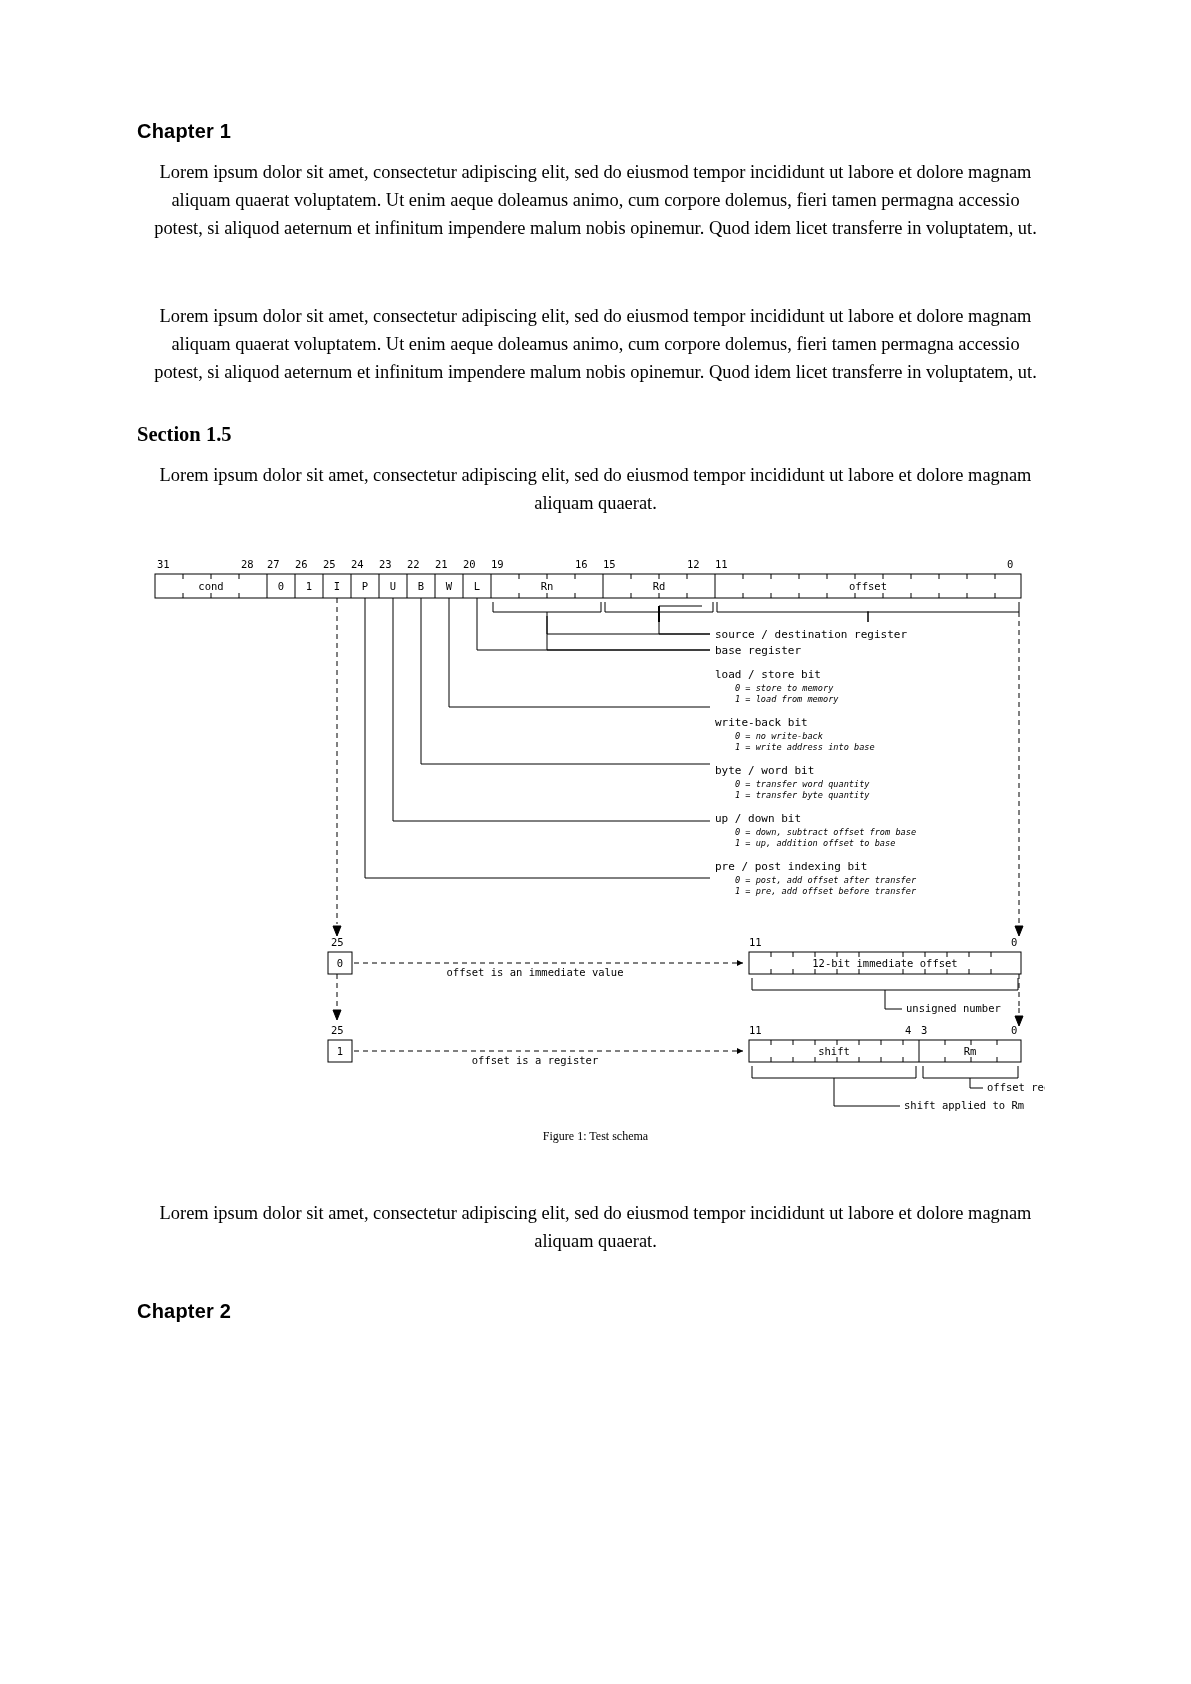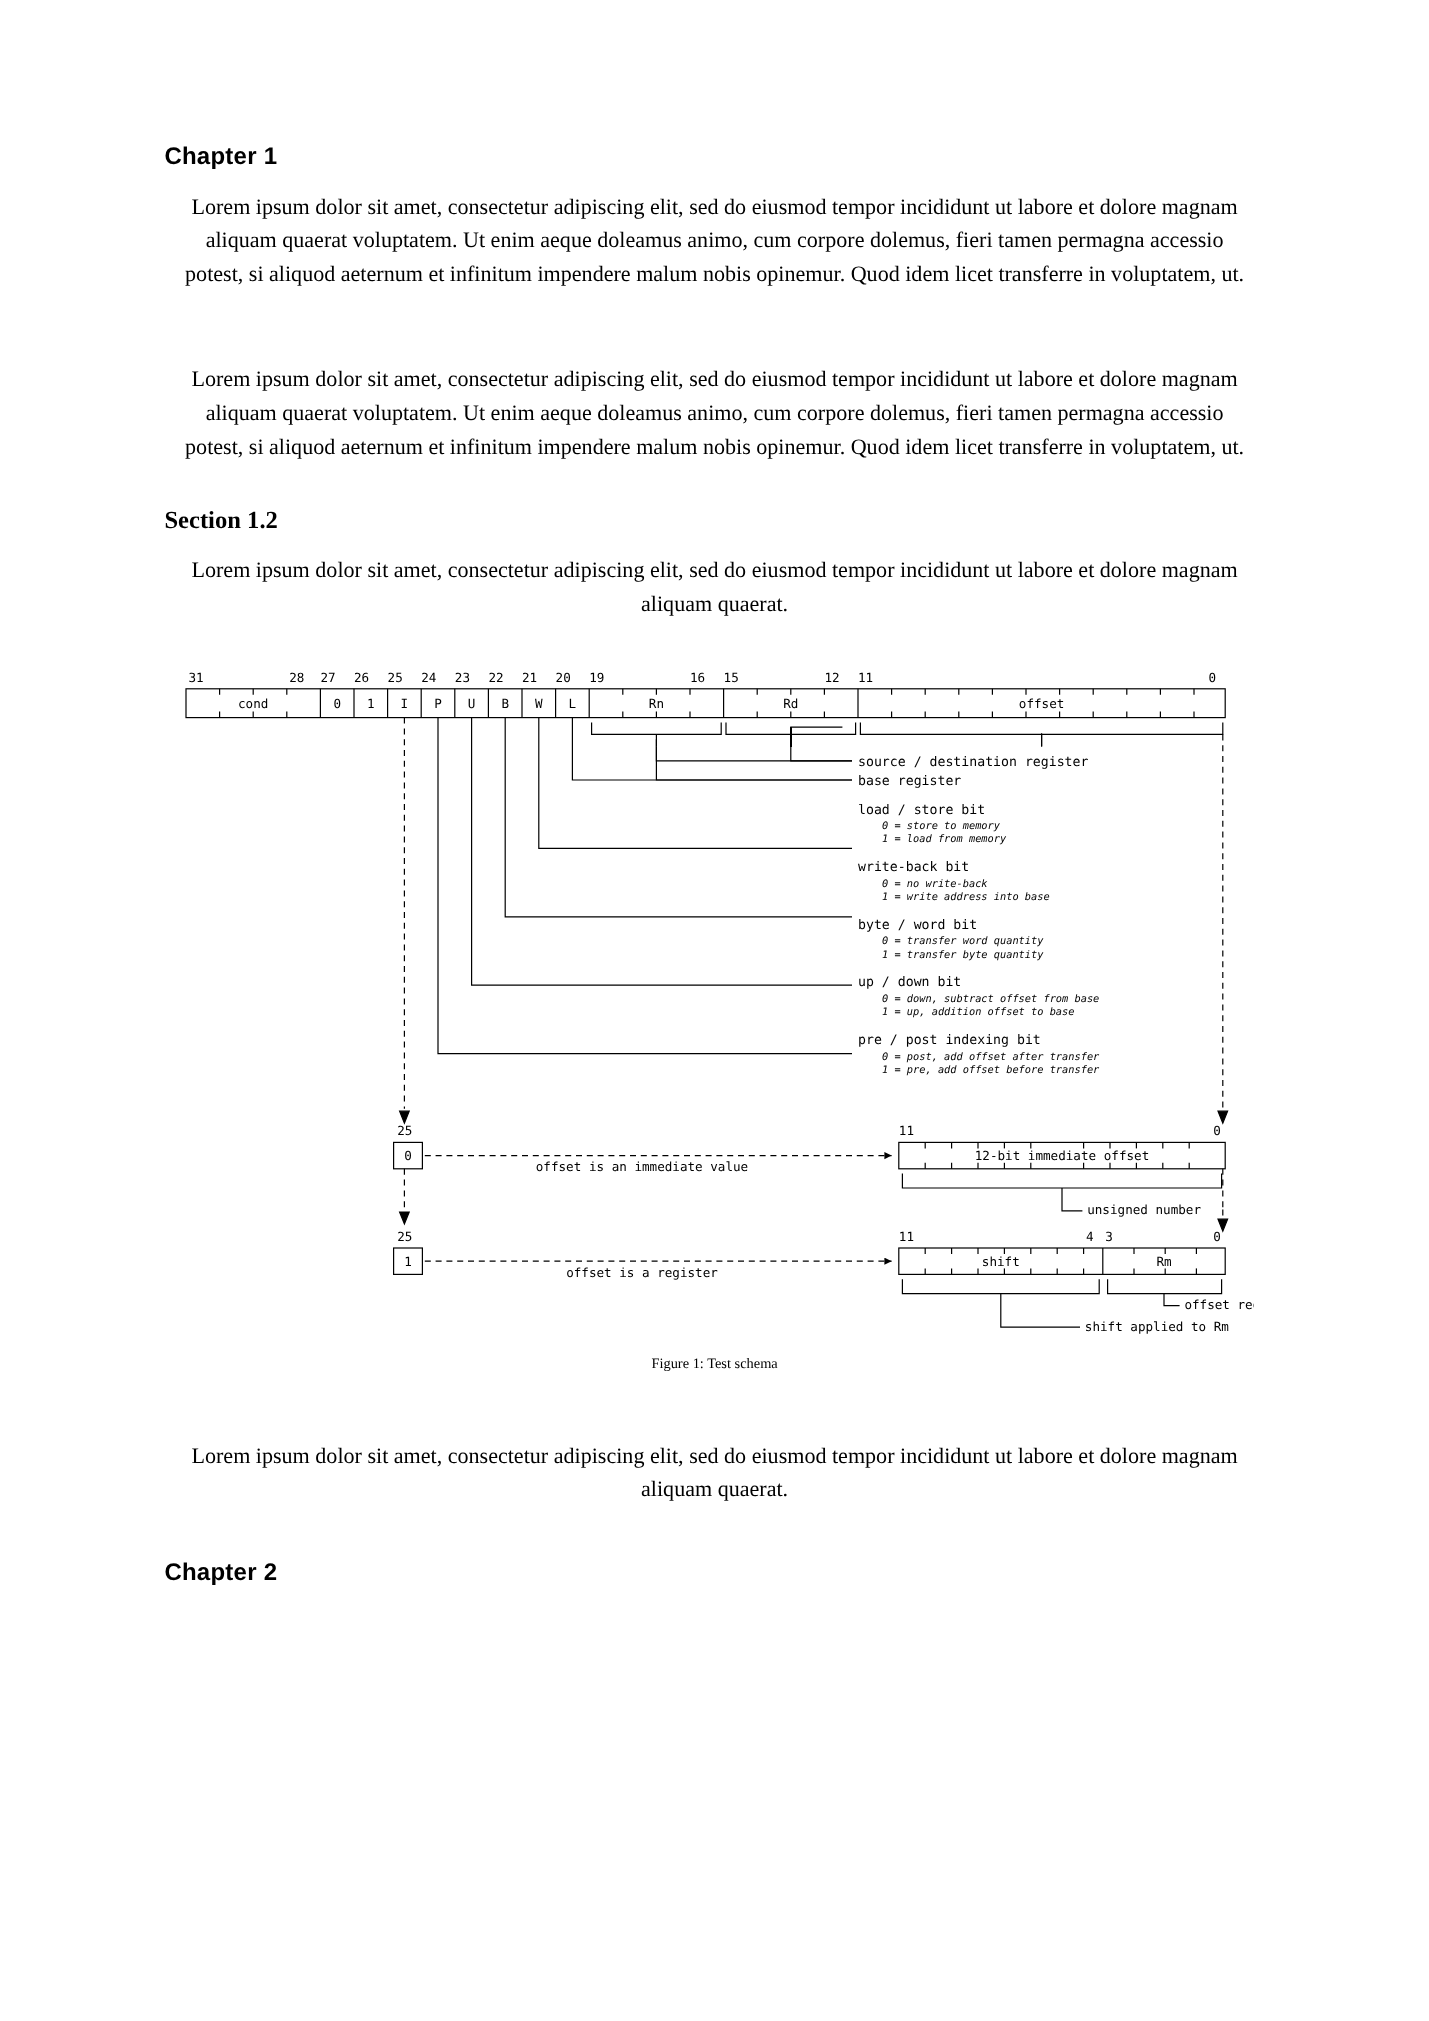--- a/index.html
+++ b/index.html
@@ -83,21 +83,21 @@
 
     <h1 class="chapter">Chapter 1</h1>
     <p class="body">Lorem ipsum dolor sit amet, consectetur adipiscing elit, sed do eiusmod tempor incididunt ut labore et dolore magnam aliquam quaerat voluptatem. Ut enim aeque doleamus animo, cum corpore dolemus, fieri tamen permagna accessio potest, si aliquod aeternum et infinitum impendere malum nobis opinemur. Quod idem licet transferre in voluptatem, ut.</p>
 
     <div class="block-gap"></div>
 
     <p class="body">Lorem ipsum dolor sit amet, consectetur adipiscing elit, sed do eiusmod tempor incididunt ut labore et dolore magnam aliquam quaerat voluptatem. Ut enim aeque doleamus animo, cum corpore dolemus, fieri tamen permagna accessio potest, si aliquod aeternum et infinitum impendere malum nobis opinemur. Quod idem licet transferre in voluptatem, ut.</p>
 
     <div class="block-gap-sm"></div>
 
-    <h2 class="section">Section 1.2</h2>
+    <h2 class="section">Section 1.5</h2>
     <p class="body">Lorem ipsum dolor sit amet, consectetur adipiscing elit, sed do eiusmod tempor incididunt ut labore et dolore magnam aliquam quaerat.</p>
 
     <div class="figure-wrap">
       <div class="figure fig">
         <svg width="900" height="565" viewBox="0 0 900 565" xmlns="http://www.w3.org/2000/svg">
           <defs>
             <marker id="arrow" markerWidth="8" markerHeight="8" refX="6" refY="3" orient="auto">
               <path d="M0,0 L6,3 L0,6 z" fill="#000"></path>
             </marker>
             <marker id="arrowdown" markerWidth="8" markerHeight="8" refX="3" refY="6" orient="auto">

